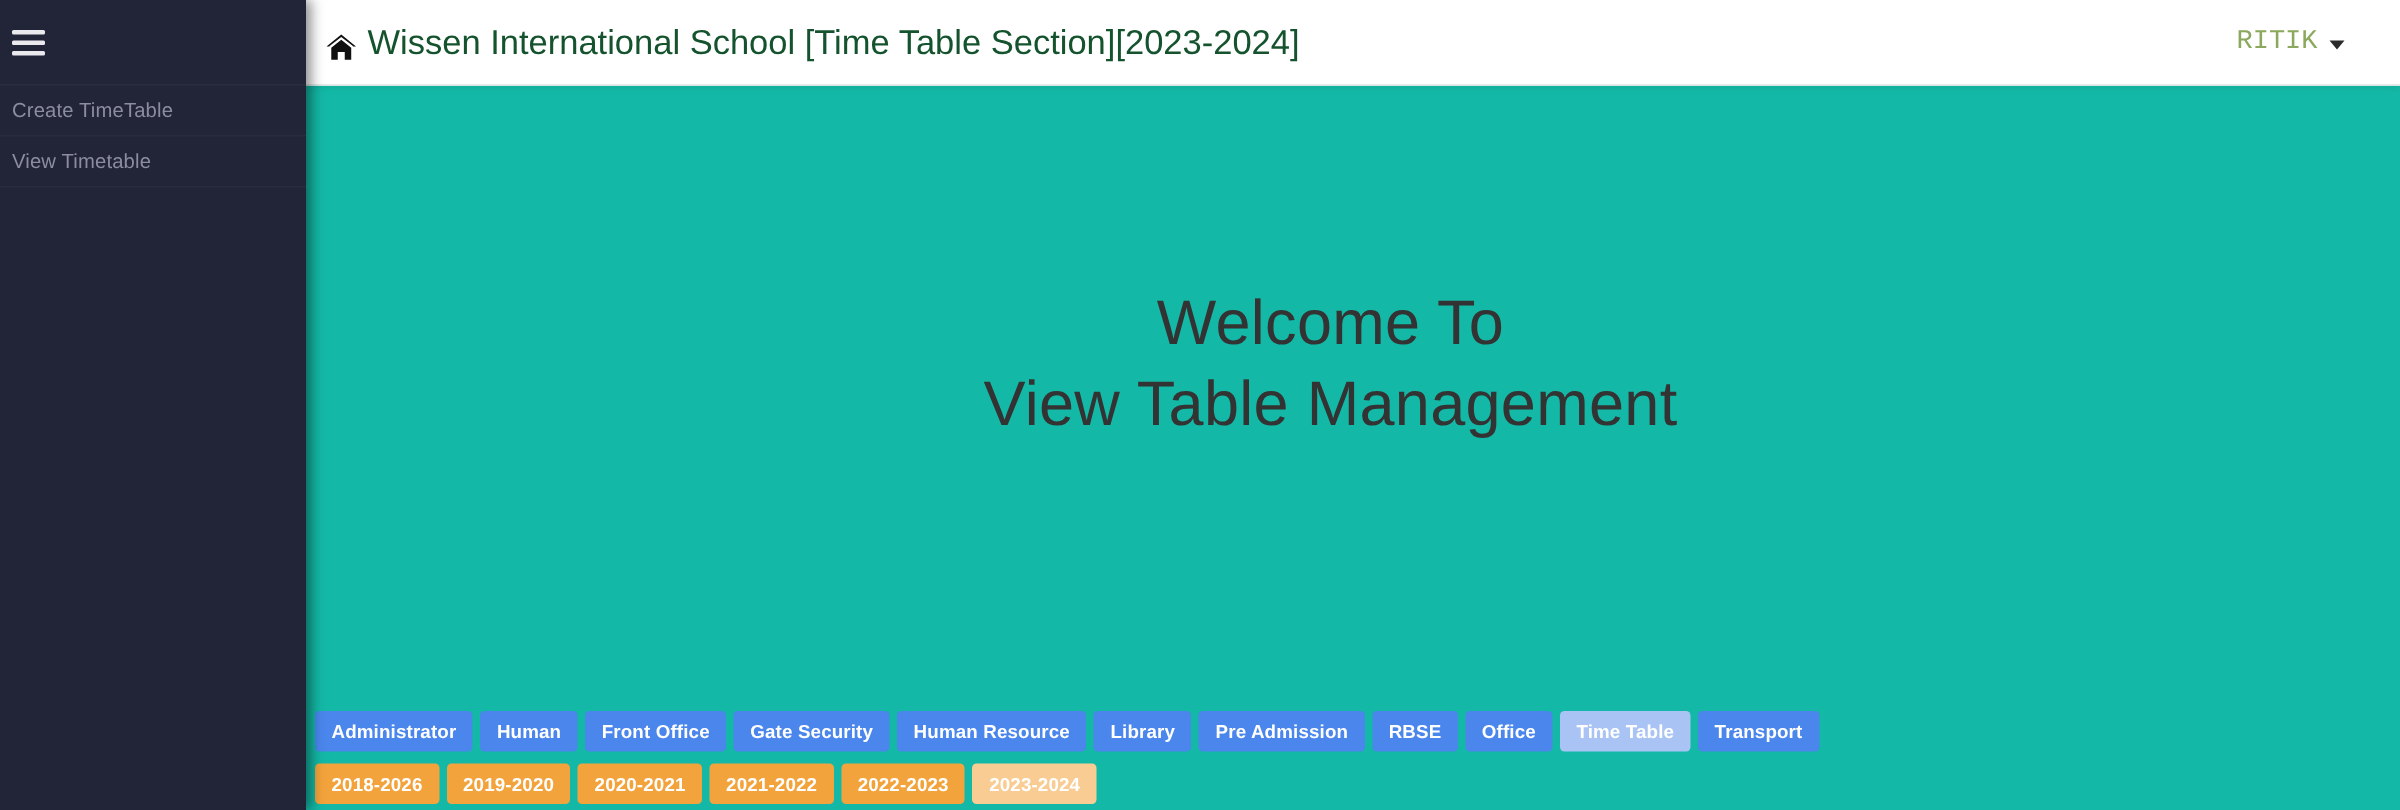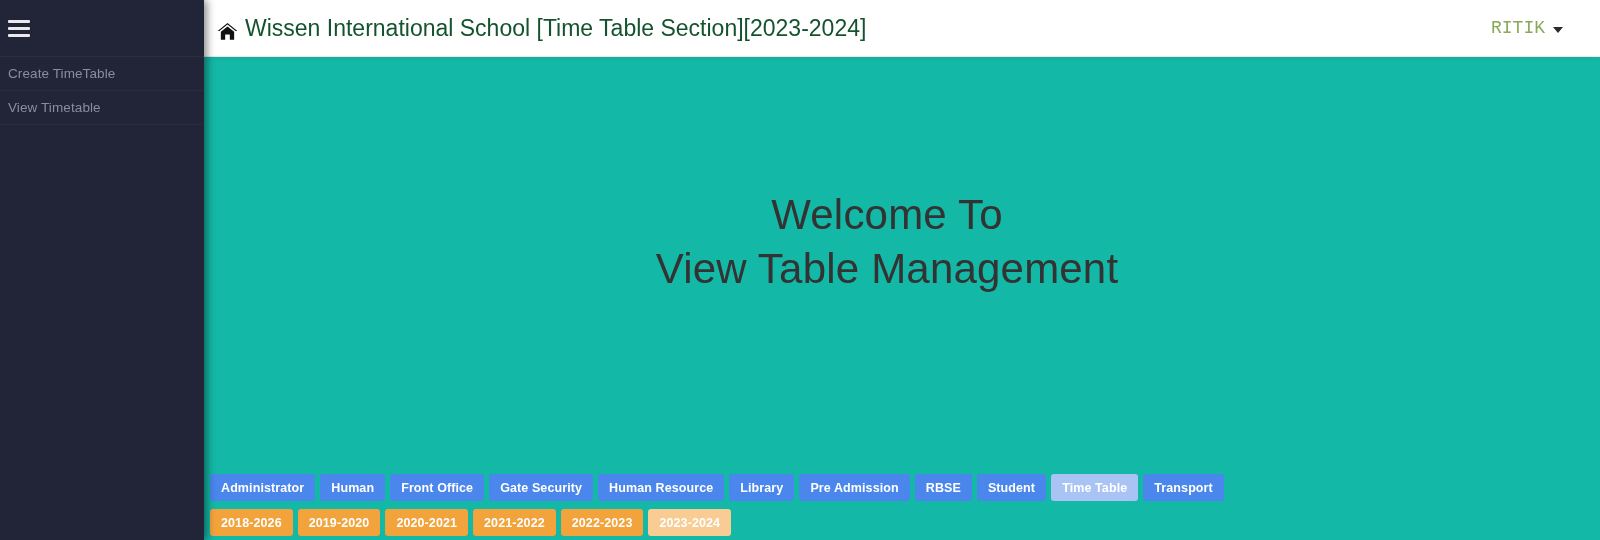--- a/index.html
+++ b/index.html
@@ -245,21 +245,21 @@
 
       <div class="btn-row">
         <button class="pill pill-blue">Administrator</button>
         <button class="pill pill-blue">Human</button>
         <button class="pill pill-blue">Front Office</button>
         <button class="pill pill-blue">Gate Security</button>
         <button class="pill pill-blue">Human Resource</button>
         <button class="pill pill-blue">Library</button>
         <button class="pill pill-blue">Pre Admission</button>
         <button class="pill pill-blue">RBSE</button>
-        <button class="pill pill-blue">Student</button>
+        <button class="pill pill-blue">Office</button>
         <button class="pill pill-blue active">Time Table</button>
         <button class="pill pill-blue">Transport</button>
       </div>
 
       <div class="btn-row">
         <button class="pill pill-orange">2018-2026</button>
         <button class="pill pill-orange">2019-2020</button>
         <button class="pill pill-orange">2020-2021</button>
         <button class="pill pill-orange">2021-2022</button>
         <button class="pill pill-orange">2022-2023</button>

